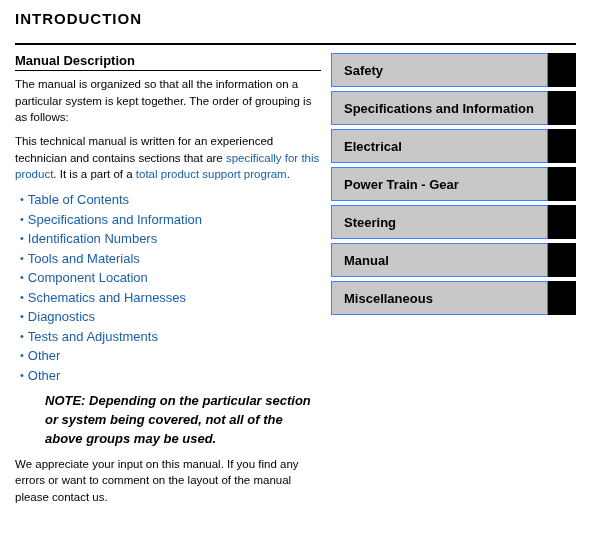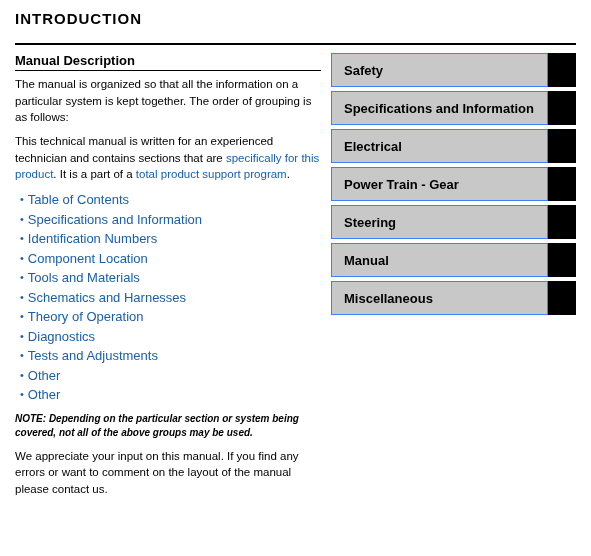--- a/index.html
+++ b/index.html
@@ -67,24 +67,25 @@
       align-items: flex-start;
       gap: 4px;
     }
     .bullet-list li::before {
       content: "•";
       color: #1a5fa8;
       font-size: 11px;
       margin-top: 1px;
     }
     .note-text {
-      font-size: 10px;
+      font-size: 13px;
       line-height: 1.45;
       margin-bottom: 7px;
       font-style: italic;
+      margin-left: 30px;
     }
     .note-text strong {
       font-style: italic;
     }
     .nav-item {
       display: flex;
       align-items: center;
       height: 34px;
       position: relative;
     }
@@ -130,30 +131,27 @@
         <li>
             <span>Table of Contents</span>
           </li>
         <li>
             <span>Specifications and Information</span>
           </li>
         <li>
             <span>Identification Numbers</span>
           </li>
         <li>
+            <span>Tools and Materials</span>
+          </li>
+        <li>
             <span>Component Location</span>
           </li>
         <li>
-            <span>Tools and Materials</span>
-          </li>
-        <li>
             <span>Schematics and Harnesses</span>
-          </li>
-        <li>
-            <span>Theory of Operation</span>
           </li>
         <li>
             <span>Diagnostics</span>
           </li>
         <li>
             <span>Tests and Adjustments</span>
           </li>
         <li>
             <span>Other</span>
           </li>

